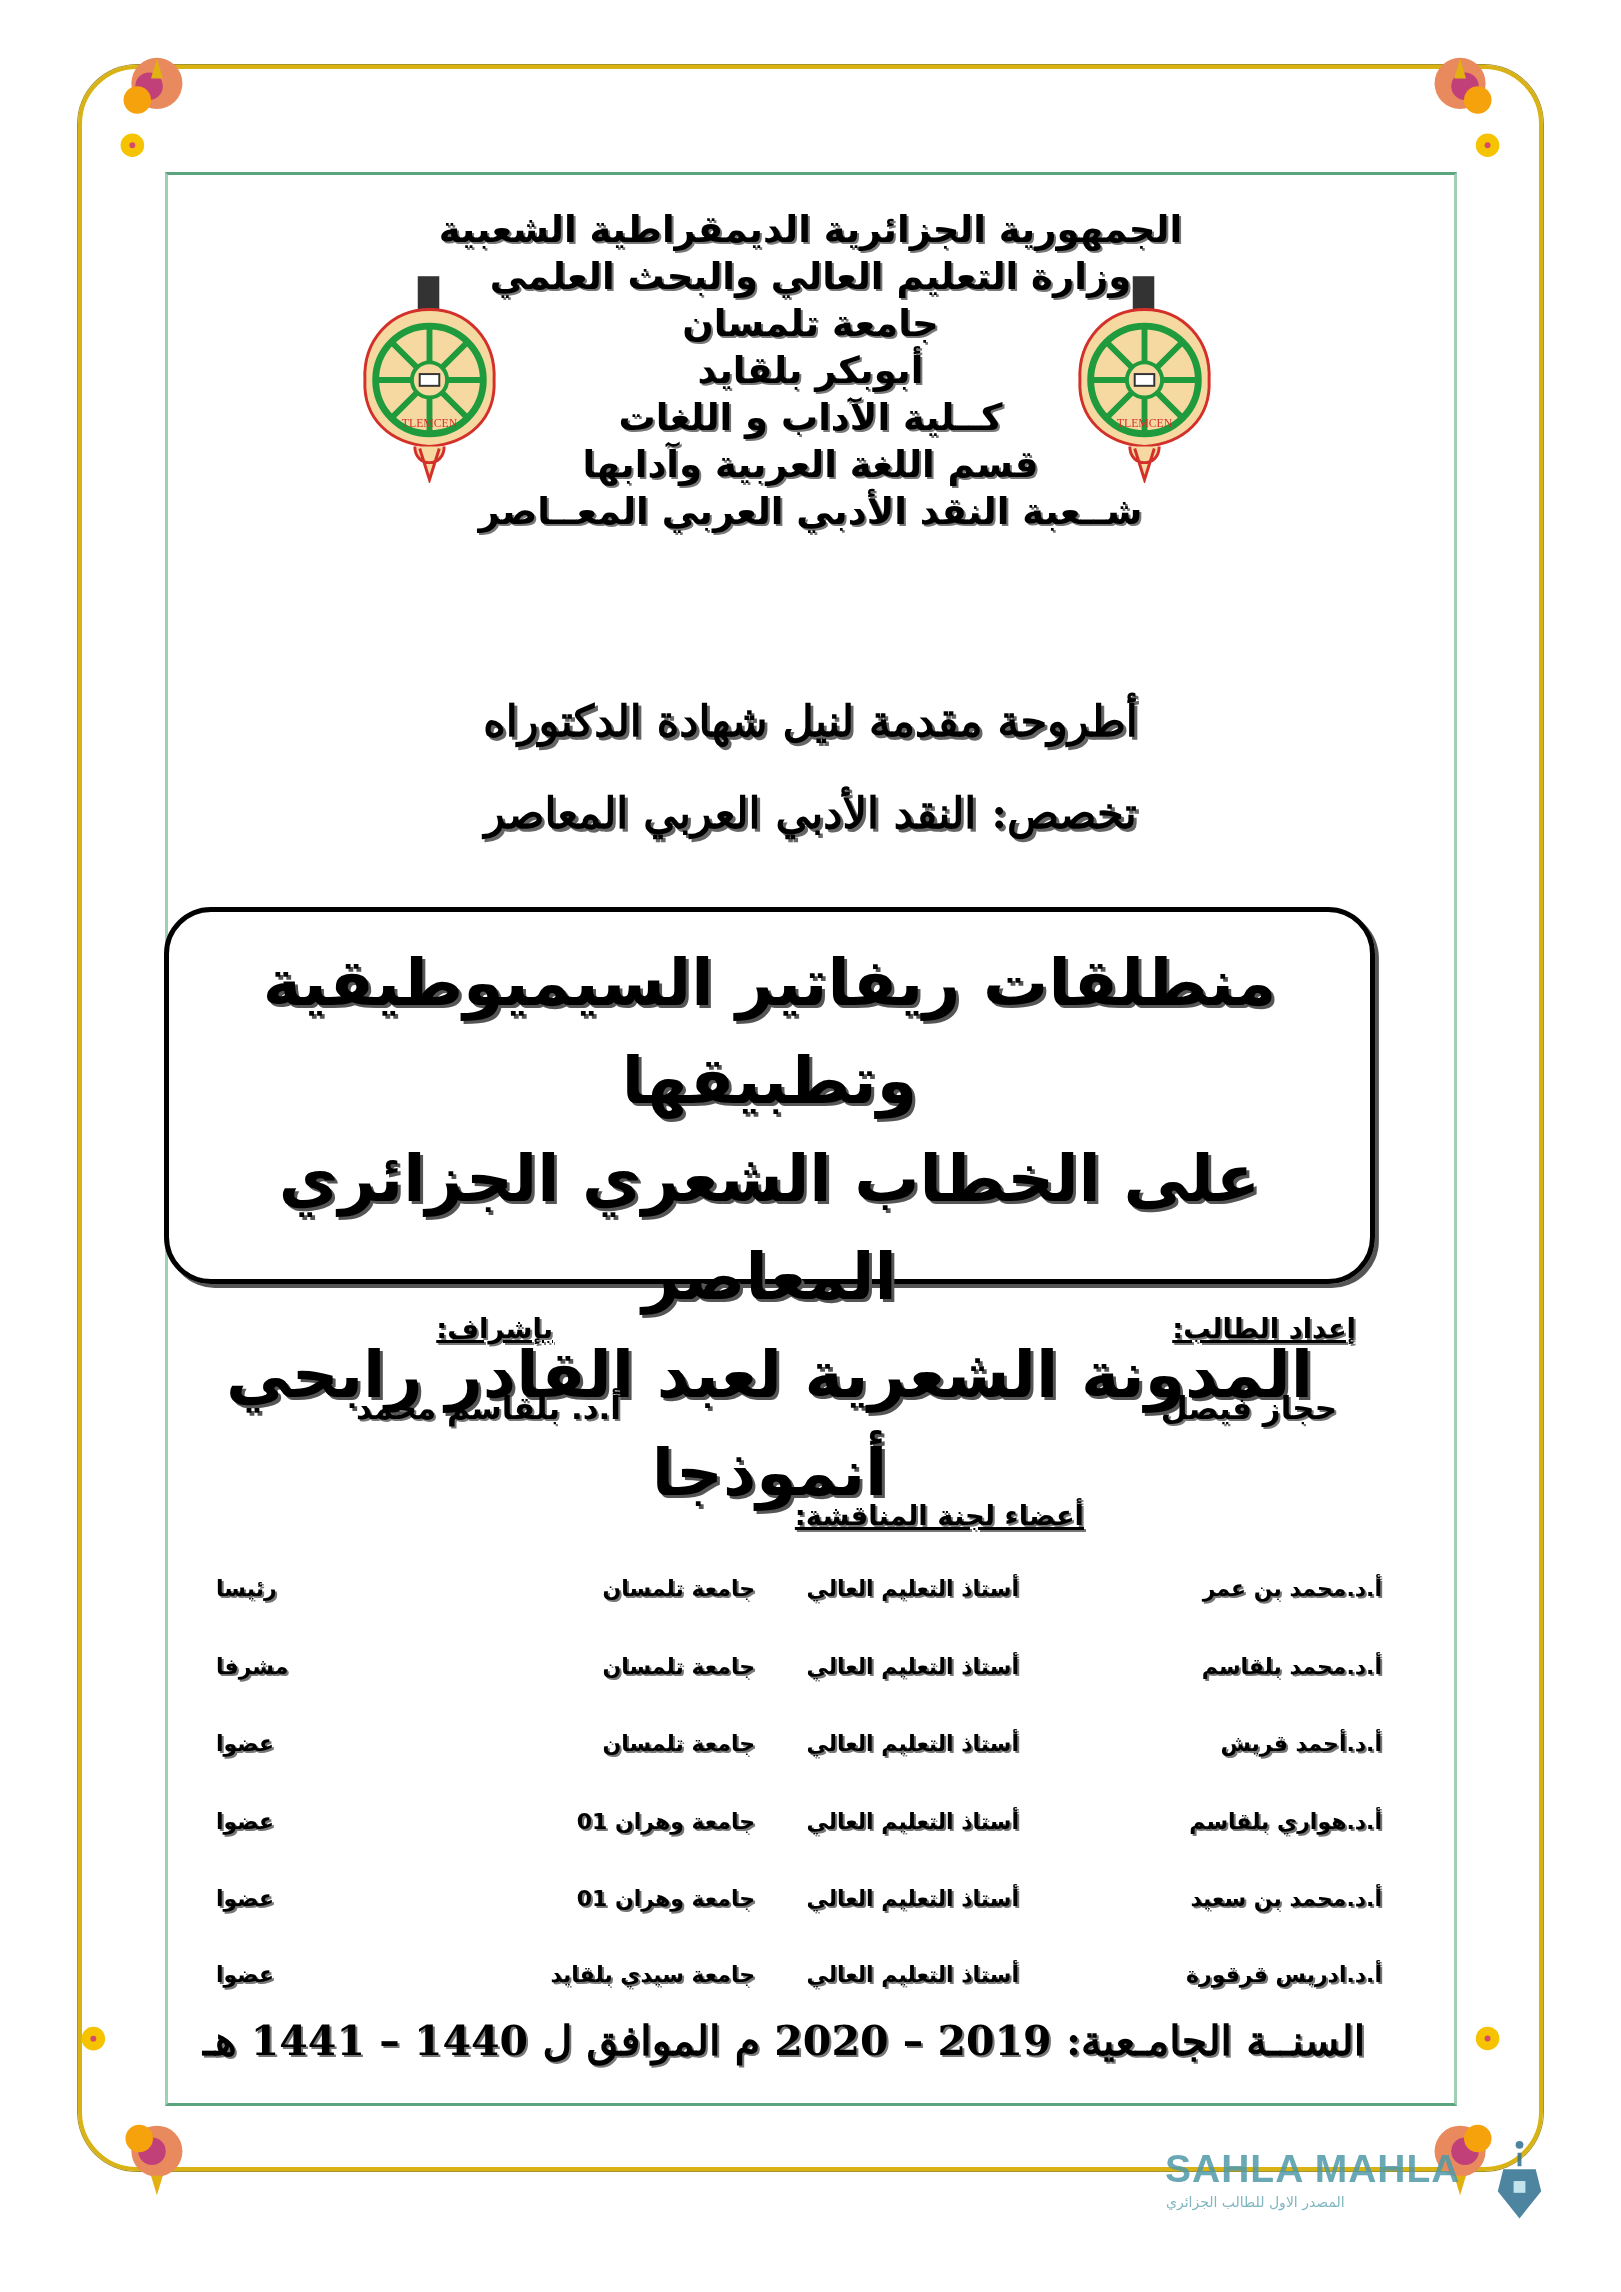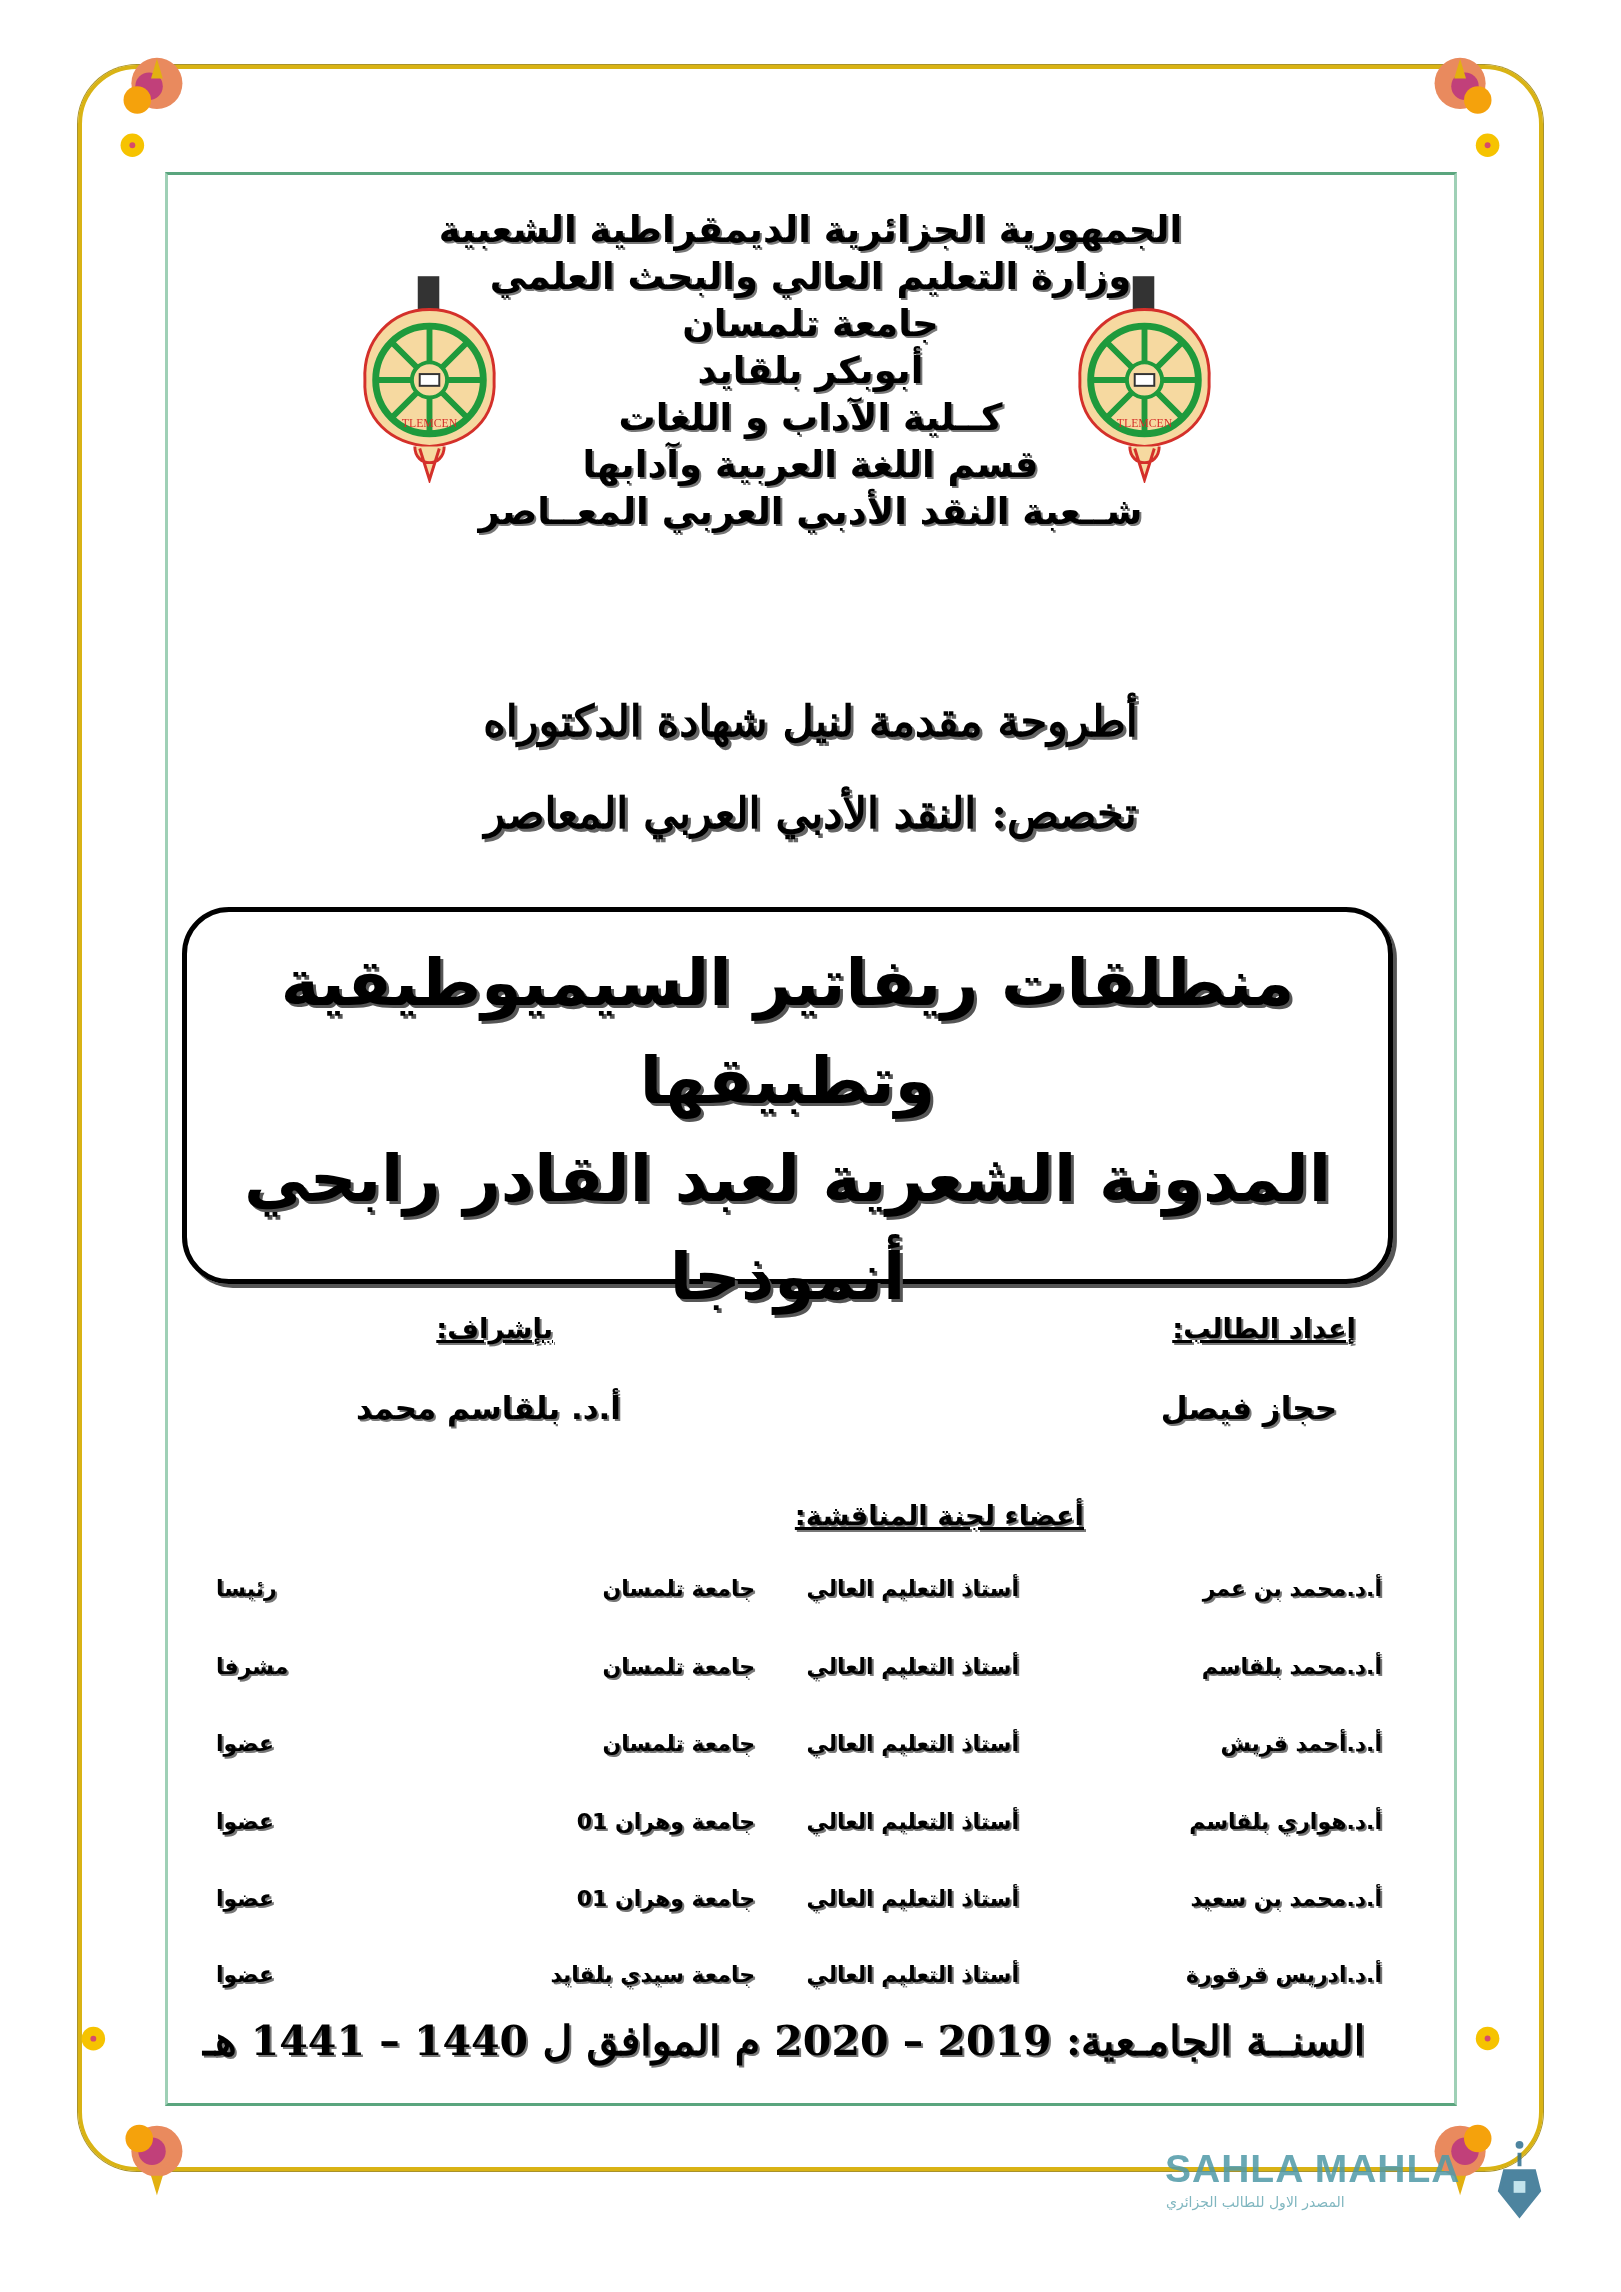--- a/index.html
+++ b/index.html
@@ -13,21 +13,21 @@
     .flower { position:absolute; width:108px; height:108px; }
 
     
     .center-col { position:absolute; left:0; width:1621px; text-align:center; direction:rtl; }
     .hdr-line { font-weight:bold; font-size:37px; line-height:47px; text-shadow:2px 2px 0 #777; }
     .logo { position:absolute; width:137px; height:211px; }
 
     .subtitle { font-weight:bold; font-size:43px; line-height:59px; text-shadow:2.9px 2.9px 0 #666;
                 font-family:"DejaVu Serif", "Liberation Serif", serif; }
 
-    .title-box { position:absolute; left:182px; top:907px; width:1211px; height:377px;
+    .title-box { position:absolute; left:164px; top:907px; width:1211px; height:377px;
                  border:5.9px solid #000; border-radius:47px; box-sizing:border-box;
                  box-shadow:3.9px 3.9px 0 #555; }
     .title-line { font-weight:bold; font-size:65px; line-height:98px; text-shadow:2.9px 2.9px 0 #555; }
 
     .label { position:absolute; font-weight:bold; font-size:27.4px; text-decoration:underline;
              text-decoration-thickness:2.9px; text-shadow:2px 2px 0 #777; direction:rtl; }
     .val { position:absolute; font-weight:bold; font-size:31px; text-shadow:2px 2px 0 #777; direction:rtl; }
 
     .committee-row { position:absolute; left:216px; width:1166px; height:59px; direction:rtl; }
     .committee-row span { position:absolute; top:0; font-weight:bold; font-size:22px;
@@ -119,20 +119,21 @@
   <div class="hdr-line">قسم اللغة العربية وآدابها</div>
   <div class="hdr-line">شــعبة النقد الأدبي العربي المعــاصر</div>
 </div>
 
 <div class="center-col subtitle" style="top:692px">أطروحة مقدمة لنيل شهادة الدكتوراه</div>
 <div class="center-col subtitle" style="top:784px">تخصص: النقد الأدبي العربي المعاصر</div>
 
 <div class="title-box">
   <div style="position:absolute;left:0;right:0;top:21.6px;text-align:center;direction:rtl;">
     <div class="title-line">منطلقات ريفاتير السيميوطيقية وتطبيقها</div>
+    <div class="title-line">على الخطاب الشعري الجزائري المعاصر</div>
     <div class="title-line">المدونة الشعرية لعبد القادر رابحي أنموذجا</div>
   </div>
 </div>
 
 <div class="label" style="right:265px;top:1313px">إعداد الطالب:</div>
 <div class="val" style="right:284px;top:1390px">حجاز فيصل</div>
 <div class="label" style="right:1068px;top:1313px">بإشراف:</div>
 <div class="val" style="right:1000px;top:1390px">أ.د. بلقاسم محمد</div>
 
 <div class="label" style="right:537px;top:1500px">أعضاء لجنة المناقشة:</div>

